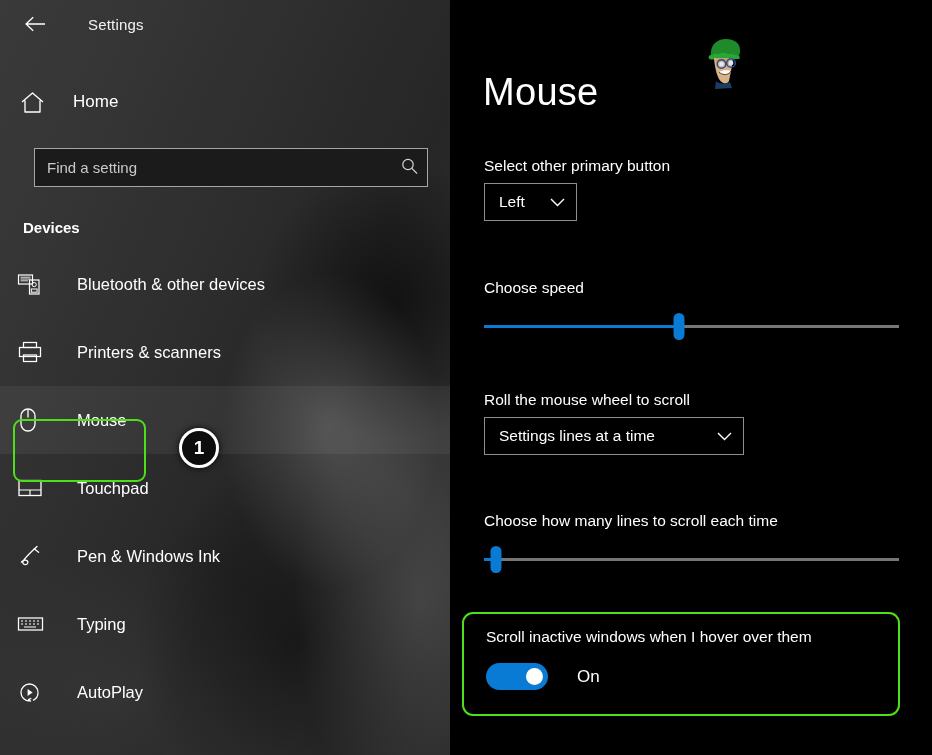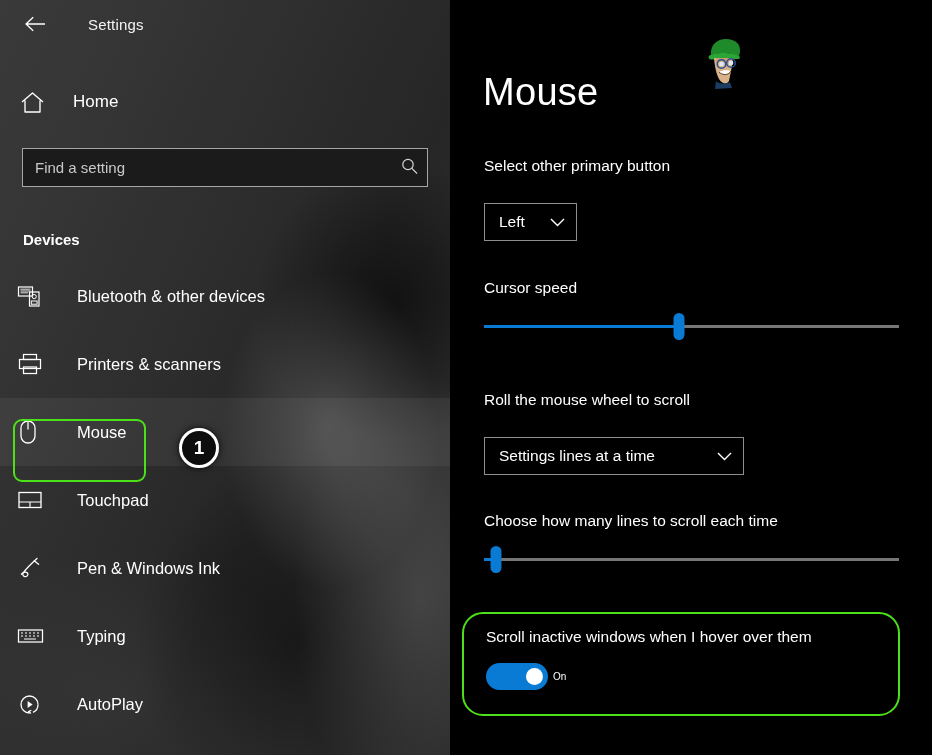--- a/index.html
+++ b/index.html
@@ -34,36 +34,36 @@
   }
   #settings-title { font-size: 15px; color: #f2f2f2; margin-left: 36px; letter-spacing: .2px; }
 
   #home-row {
     display: flex; align-items: center; height: 46px;
     margin-top: 31px; padding-left: 20px; cursor: pointer;
   }
   #home-row .ic { width: 30px; display: flex; align-items: center; }
   #home-label { font-size: 17px; color: #ffffff; margin-left: 23px; }
 
-  #search-wrap { margin: 23px 22px 0 22px; }
+  #search-wrap { margin: 23px 22px 0 34px; }
   #search-box {
     position: relative; height: 39px; background: #1b1b1b;
     border: 1px solid #a6a6a6; display: flex; align-items: center;
   }
   #search-input {
     flex: 1; background: transparent; border: 0; outline: none;
     color: #d8d8d8; font-size: 15px; font-family: "Liberation Sans", sans-serif;
     padding: 0 34px 0 12px;
   }
   #search-input::placeholder { color: #c9c9c9; opacity: 1; }
   #search-icon-btn { position: absolute; right: 9px; top: 50%; transform: translateY(-50%); cursor: pointer; }
 
   #group-header {
     font-size: 15px; font-weight: bold; color: #ffffff;
-    margin: 44px 0 0 23px;
+    margin: 32px 0 0 23px;
   }
 
   #navlist { margin-top: 14px; }
   .nav-item {
     position: relative; display: flex; align-items: center;
     height: 68px; padding-left: 17px; cursor: pointer;
   }
   .nav-item .ic { width: 32px; display: flex; align-items: center; justify-content: flex-start; }
   .nav-label { font-size: 16.5px; color: #ffffff; margin-left: 28px; white-space: nowrap; }
   .nav-item.selected { background: rgba(255,255,255,.055); }
@@ -96,21 +96,21 @@
   #page-title {
     position: absolute; left: 33px; top: 71px;
     font-size: 38px; color: #ffffff; font-weight: normal; letter-spacing: .3px;
   }
 
   .sec-label { font-size: 15.5px; color: #ffffff; }
 
   #sec-primary { position: absolute; left: 34px; top: 157px; }
   .combo {
     display: inline-flex; align-items: center; justify-content: space-between;
-    height: 38px; margin-top: 28px; padding: 0 11px 0 14px;
+    height: 38px; margin-top: 8px; padding: 0 11px 0 14px;
     background: #000000; border: 1px solid #8e8e8e; cursor: pointer;
   }
   .combo .cval { font-size: 15.5px; color: #ffffff; }
   .combo .chev { margin-left: 14px; display: flex; align-items: center; }
   #combo-primary { width: 93px; }
   #combo-wheel { width: 260px; }
 
   #sec-cursor { position: absolute; left: 34px; top: 279px; width: 415px; }
   #sec-wheel { position: absolute; left: 34px; top: 391px; }
   #sec-lines { position: absolute; left: 34px; top: 512px; width: 415px; }
@@ -124,34 +124,34 @@
   }
   .slider .thumb {
     position: absolute; top: 4px; width: 11px; height: 27px;
     border-radius: 6px; background: #0a7bd4; cursor: pointer;
     transform: translateX(-50%);
   }
 
   
   #toggle-ring {
     position: absolute; left: 12px; top: 612px; width: 438px; height: 104px;
-    border: 2.5px solid #4ce018; border-radius: 21px; z-index: 4;
+    border: 2.5px solid #4ce018; border-radius: 11px; z-index: 4;
   }
   #toggle-section { position: absolute; left: 22px; top: 14px; width: 400px; }
   #toggle-caption { font-size: 15.5px; color: #ffffff; white-space: nowrap; }
   #toggle-row { display: flex; align-items: center; margin-top: 17px; }
   #switch {
     position: relative; width: 62px; height: 27px; border-radius: 14px;
     background: #0a7bd4; cursor: pointer; flex: none;
   }
   #switch .knob {
     position: absolute; right: 5px; top: 5px;
     width: 17px; height: 17px; border-radius: 50%; background: #ffffff;
   }
-  #toggle-state { font-size: 10px; color: #ffffff; margin-left: 5px; }
+  #toggle-state { font-size: 17px; color: #ffffff; margin-left: 29px; }
 </style>
 </head>
 <body>
 
 <div id="app">
 
   <div id="sidebar">
     <div class="acrylic"></div>
 
     <div class="sb-content">
@@ -304,21 +304,21 @@
         <span class="cval">Left</span>
         <span class="chev">
           <svg width="15" height="9" viewBox="0 0 15 9">
             <path d="M1 1 L7.5 7.6 L14 1" stroke="#ffffff" stroke-width="1.4" fill="none"></path>
           </svg>
         </span>
       </div>
     </div>
 
     <div id="sec-cursor">
-      <div class="sec-label">Cursor speed</div>
+      <div class="sec-label">Choose speed</div>
       <div class="slider">
         <div class="track"></div>
         <div class="fill" id="cursor-fill" style="width: 47%;"></div>
         <div class="thumb" id="cursor-thumb" style="left: 47%;"></div>
       </div>
     </div>
 
     <div id="sec-wheel">
       <div class="sec-label">Roll the mouse wheel to scroll</div>
       <div class="combo" id="combo-wheel">

